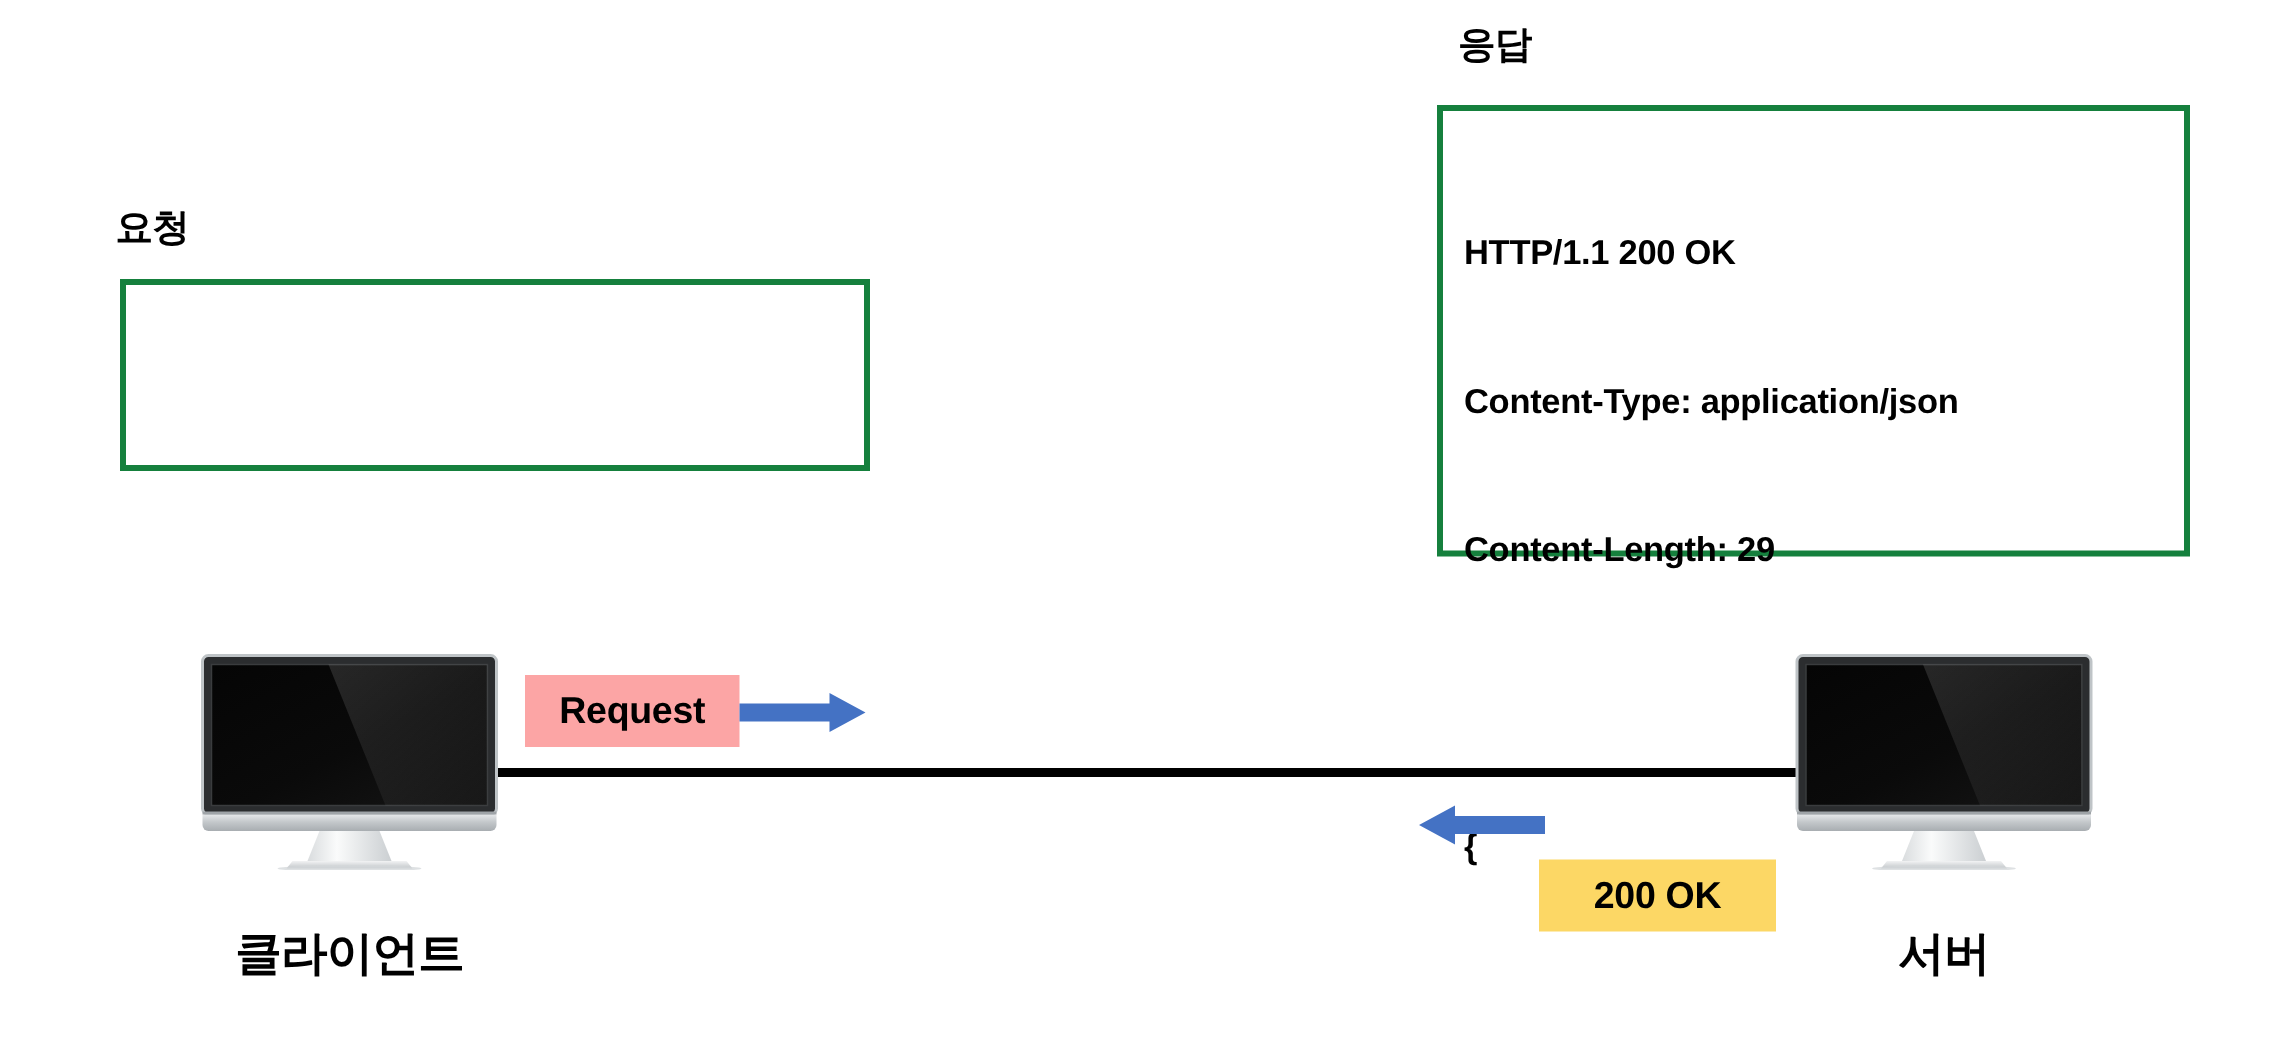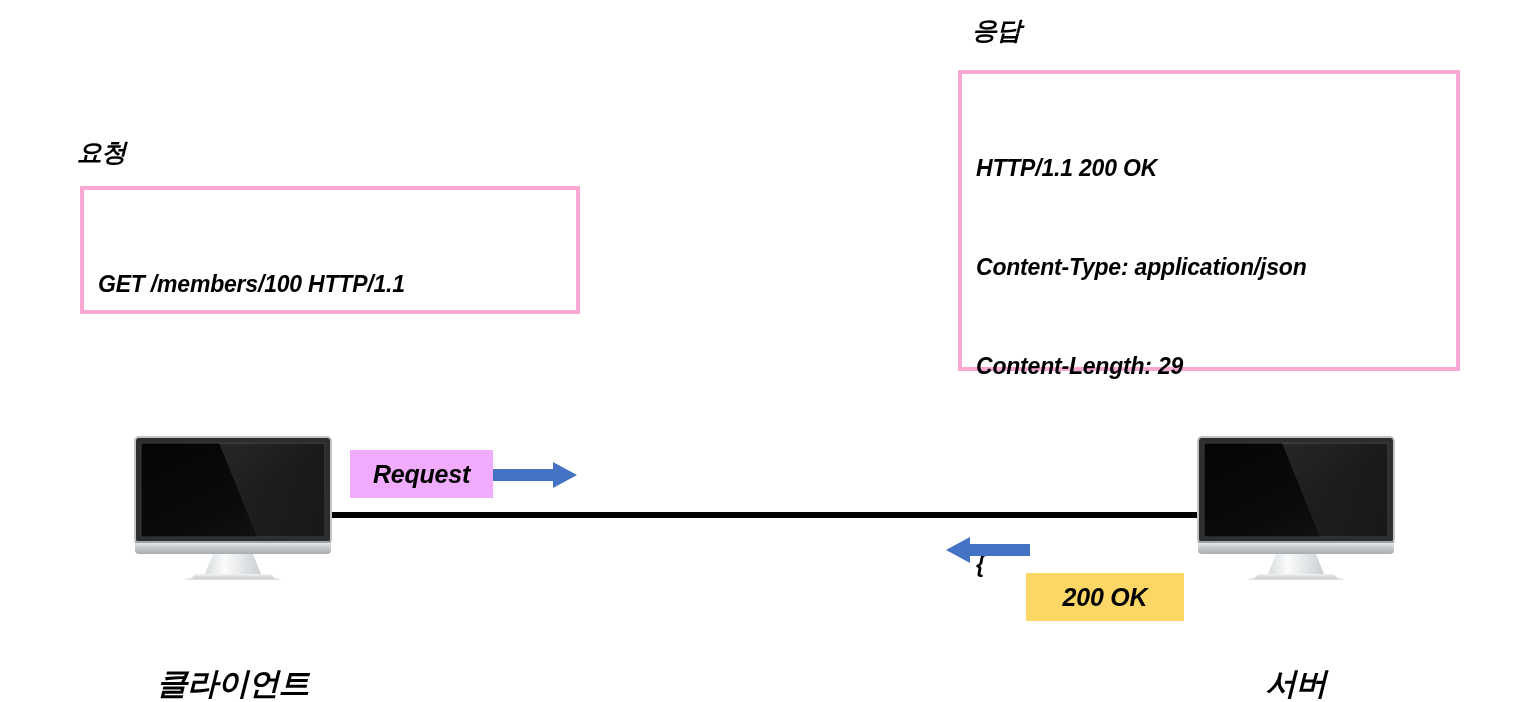--- a/index.html
+++ b/index.html
@@ -11,35 +11,35 @@
     width: 1520px;
     height: 702px;
     position: relative;
     overflow: hidden;
     font-family: "Liberation Sans", "DejaVu Sans", sans-serif;
     color: #000000;
     -webkit-font-smoothing: antialiased;
   }
 
   
-  .abs { position: absolute; font-style: italic; }
+  .abs { position: absolute; }
 
   
   .section-heading {
     font-size: 25px;
     font-weight: bold;
     line-height: 1;
     letter-spacing: -0.5px;
     white-space: nowrap;
   }
 
   
   .msg-box {
     box-sizing: border-box;
-    border: 4px solid #f9a8d4;
+    border: 4px solid #15803d;
     background: #ffffff;
   }
   .msg-lines {
     font-size: 23px;
     font-weight: bold;
     line-height: 33px;
     white-space: pre;
     letter-spacing: -0.2px;
   }
   .msg-line { white-space: pre; }
@@ -68,35 +68,33 @@
   .arrow-svg { display: block; overflow: visible; }
 
   
   .device-label {
     font-size: 31px;
     font-weight: bold;
     line-height: 1;
     letter-spacing: -0.5px;
     white-space: nowrap;
     text-align: center;
-    margin-top: 48px;
   }
 
   
   .monitor { position: absolute; }
   .monitor-svg { display: block; }
 </style>
 </head>
 <body>
 
 <div class="abs section-heading" style="left:77px; top:140px;">요청</div>
 
 <div class="abs msg-box" style="left:80px; top:186px; width:500px; height:128px;">
   <div class="msg-lines" style="padding:12px 0 0 14px;">
-    <div class="msg-line">GET /members/100 HTTP/1.1</div>
   </div>
 </div>
 
 <div class="abs section-heading" style="left:972px; top:18px;">응답</div>
 
 <div class="abs msg-box" style="left:958px; top:70px; width:502px; height:301px;">
   <div class="msg-lines" style="padding:12px 0 0 14px;">
     <div class="msg-line">HTTP/1.1 200 OK</div>
     <div class="msg-line">Content-Type: application/json</div>
     <div class="msg-line">Content-Length: 29</div>
@@ -188,21 +186,21 @@
     <rect x="8" y="8" width="184" height="94" fill="none" stroke="#3A3C3E" stroke-width="1"></rect>
     <polygon points="86,8 192,8 192,102 124,102" fill="url(#sGlareG)"></polygon>
     <path d="M2,108 L198,108 L198,115 a4,4 0 0 1 -4,4 L6,119 a4,4 0 0 1 -4,-4 Z" fill="url(#sChinG)"></path>
     <rect x="2" y="106" width="196" height="2" fill="#9FA4A8"></rect>
     <path d="M80,119 L120,119 L128,139 L72,139 Z" fill="url(#sNeckG)"></path>
     <path d="M62,139 L138,139 L142,144 L58,144 Z" fill="url(#sBaseG)"></path>
     <ellipse cx="100" cy="144" rx="48" ry="2.2" fill="#D3D7DA" opacity="0.75"></ellipse>
   </svg>
 </div>
 
-<div class="abs tag" style="left:350px; top:450px; width:143px; height:48px; background:#f0abfc;">Request</div>
+<div class="abs tag" style="left:350px; top:450px; width:143px; height:48px; background:#fca5a5;">Request</div>
 
 <div class="abs" style="left:493px; top:460px; width:85px; height:30px;">
   <svg class="arrow-svg" width="85" height="30" viewBox="0 0 85 30">
     <polygon points="0,9 60,9 60,2 84,15 60,28 60,21 0,21" fill="#4472C4"></polygon>
   </svg>
 </div>
 
 <div class="abs tag" style="left:1026px; top:525px; width:158px; height:48px; background:#FCD765;margin-top:48px;">200 OK</div>
 
 <div class="abs" style="left:945px; top:535px; width:85px; height:30px;">

